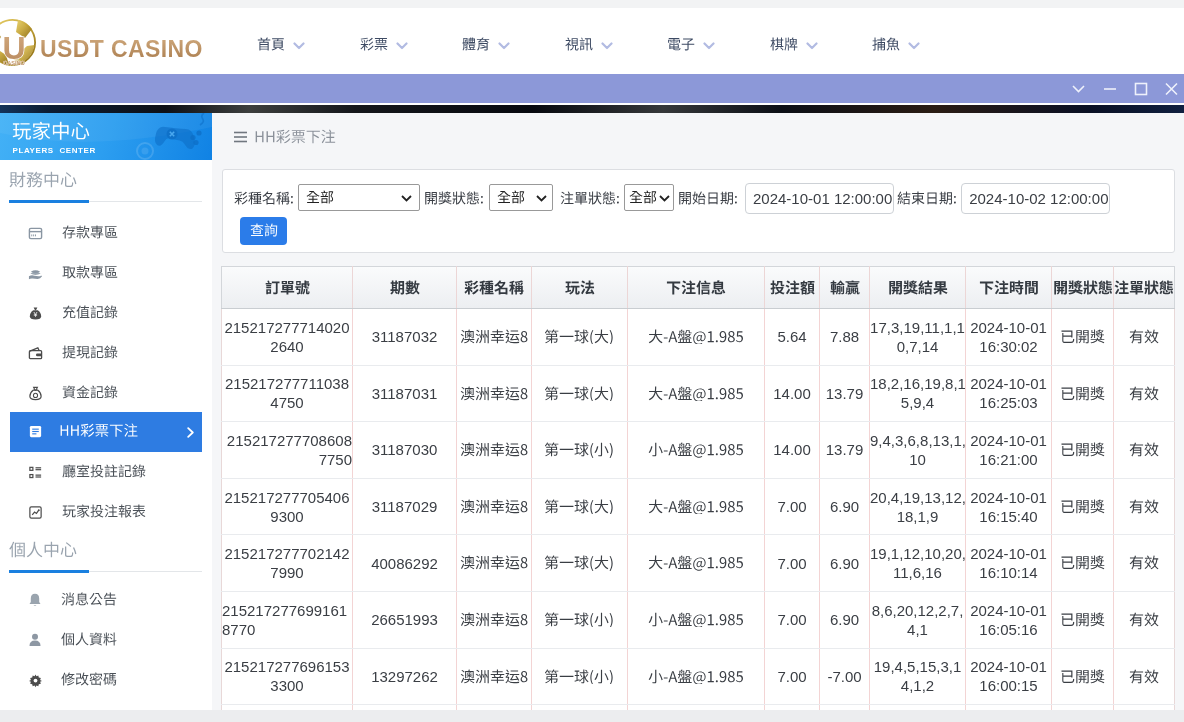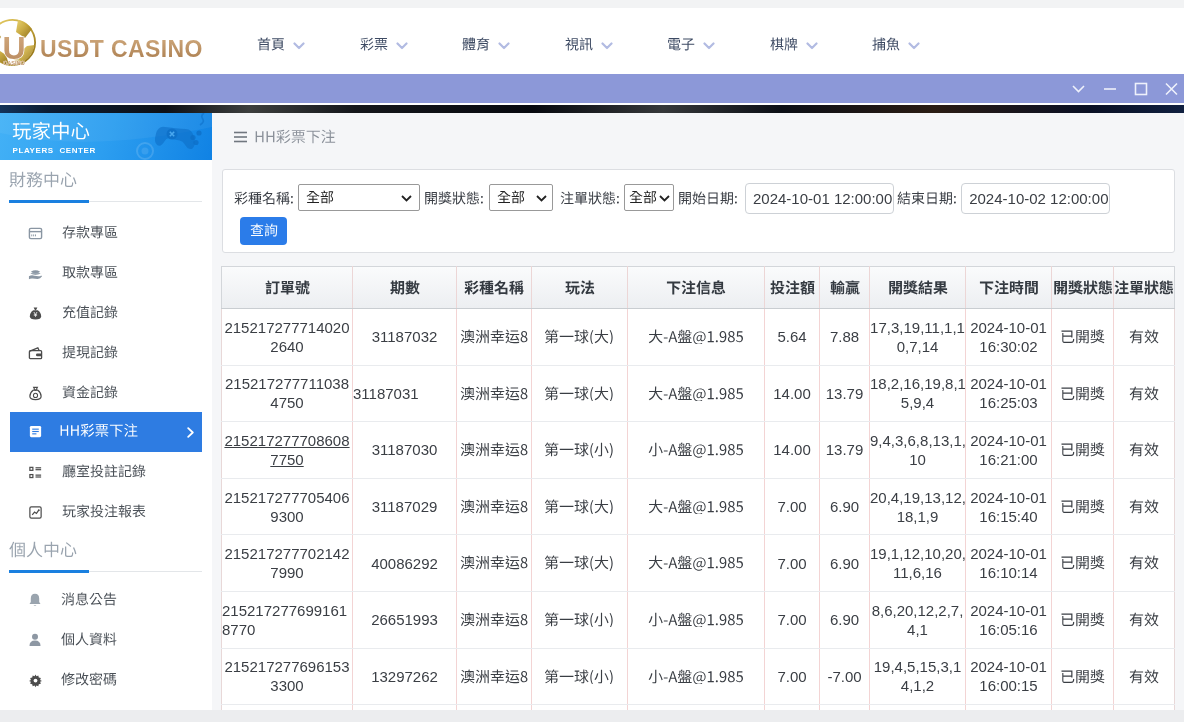--- a/index.html
+++ b/index.html
@@ -441,21 +441,21 @@
             </svg>
           </td>
           <td style="font-size:15px;color:#3a3e44;line-height:19px;text-align:center;vertical-align:middle;border-right:1px solid #e8d8d8;border-bottom:1px solid #e9ebee;">
             <svg style="display:block;margin:0 auto" width="30.0" height="15.4" viewBox="0 -13.20 30.0 15.45">
               <path transform="translate(0,0)" d="M5.9 -12.6C5.7 -12.0 5.5 -11.3 5.2 -10.7H0.9V-9.6H4.7C3.8 -7.7 2.4 -5.9 0.6 -4.7C0.9 -4.4 1.2 -4.0 1.4 -3.8C2.3 -4.4 3.1 -5.2 3.8 -6.1V-3.9C3.8 -2.5 3.7 -0.8 2.4 0.4C2.6 0.6 3.1 1.0 3.2 1.3C4.1 0.4 4.5 -0.7 4.8 -1.8H11.2V-0.2C11.2 0.0 11.1 0.1 10.9 0.1C10.6 0.1 9.7 0.1 8.7 0.1C8.8 0.4 9.0 0.9 9.1 1.2C10.4 1.2 11.2 1.2 11.7 1.0C12.2 0.8 12.3 0.4 12.3 -0.2V-7.9H5.0C5.4 -8.4 5.7 -9.0 6.0 -9.6H14.1V-10.7H6.4C6.6 -11.2 6.8 -11.8 7.0 -12.3ZM11.2 -4.3V-2.8H4.9C4.9 -3.1 4.9 -3.5 4.9 -3.9V-4.3ZM11.2 -5.3H4.9V-6.8H11.2Z M17.5 -9.0C17.1 -7.8 16.3 -6.6 15.5 -5.8C15.8 -5.6 16.2 -5.2 16.3 -5.1C17.1 -6.0 18.0 -7.4 18.5 -8.7ZM20.0 -8.6C20.7 -7.8 21.4 -6.7 21.7 -5.9L22.6 -6.5C22.3 -7.2 21.5 -8.3 20.9 -9.0ZM18.0 -12.2C18.4 -11.7 18.9 -10.9 19.1 -10.4H15.9V-9.4H22.7V-10.4H19.3L20.1 -10.8C19.9 -11.3 19.4 -12.1 18.9 -12.6ZM17.1 -5.4C17.7 -4.8 18.3 -4.1 18.9 -3.4C18.0 -2.0 16.9 -0.8 15.6 0.0C15.8 0.2 16.2 0.6 16.4 0.8C17.6 -0.0 18.7 -1.2 19.6 -2.6C20.2 -1.8 20.8 -1.0 21.1 -0.3L22.0 -1.1C21.6 -1.8 20.9 -2.7 20.2 -3.6C20.6 -4.4 20.9 -5.4 21.2 -6.4L20.2 -6.6C20.0 -5.8 19.7 -5.1 19.4 -4.5C18.9 -5.0 18.4 -5.5 17.9 -6.0ZM24.9 -8.8H27.4C27.1 -6.8 26.6 -5.1 25.9 -3.7C25.3 -4.9 24.8 -6.3 24.5 -7.8ZM24.7 -12.6C24.2 -9.9 23.5 -7.4 22.3 -5.7C22.5 -5.5 22.9 -5.1 23.0 -4.9C23.3 -5.3 23.6 -5.8 23.9 -6.3C24.2 -5.0 24.7 -3.7 25.3 -2.6C24.4 -1.3 23.2 -0.3 21.6 0.4C21.8 0.6 22.2 1.0 22.4 1.2C23.8 0.5 25.0 -0.4 25.8 -1.6C26.6 -0.4 27.6 0.5 28.7 1.2C28.9 0.9 29.2 0.5 29.5 0.3C28.3 -0.3 27.3 -1.3 26.5 -2.6C27.5 -4.3 28.1 -6.3 28.5 -8.8H29.3V-9.9H25.2C25.4 -10.7 25.6 -11.6 25.7 -12.4Z" fill="#3a3e44"></path>
             </svg>
           </td>
         </tr>
         <tr style="height:56.6px">
           <td style="border-left:1px solid #e8d8d8;font-size:15px;color:#3a3e44;line-height:19px;text-align:center;vertical-align:middle;border-right:1px solid #f3d4d4;border-bottom:1px solid #e9ebee;">215217277711038<br>4750</td>
-          <td style="font-size:15px;color:#3a3e44;line-height:19px;text-align:left;vertical-align:middle;border-right:1px solid #f3d4d4;border-bottom:1px solid #e9ebee;">31187031</td>
+          <td style="font-size:15px;color:#3a3e44;line-height:19px;text-align:center;vertical-align:middle;border-right:1px solid #f3d4d4;border-bottom:1px solid #e9ebee;">31187031</td>
           <td style="font-size:15px;color:#3a3e44;line-height:19px;text-align:center;vertical-align:middle;border-right:1px solid #f3d4d4;border-bottom:1px solid #e9ebee;">
             <svg style="display:block;margin:0 auto" width="68.3" height="15.4" viewBox="0 -13.20 68.3 15.45">
               <path transform="translate(0,0)" d="M1.3 -11.6C2.2 -11.1 3.3 -10.3 3.8 -9.7L4.5 -10.5C3.9 -11.1 2.9 -11.8 2.0 -12.3ZM0.6 -7.5C1.4 -7.0 2.5 -6.3 3.1 -5.7L3.7 -6.6C3.2 -7.1 2.1 -7.8 1.2 -8.2ZM0.9 0.1 1.8 0.8C2.6 -0.5 3.4 -2.4 4.1 -3.9L3.2 -4.6C2.5 -2.9 1.6 -1.0 0.9 0.1ZM9.6 -1.3C10.9 -0.5 12.7 0.6 13.5 1.2L14.2 0.4C13.3 -0.2 11.5 -1.3 10.2 -2.0ZM5.0 -11.1V-3.9H6.0V-10.2H12.6V-4.7C12.6 -4.6 12.5 -4.6 12.4 -4.6C12.3 -4.6 12.0 -4.6 11.7 -4.6C11.8 -4.4 12.0 -4.0 12.0 -3.8C12.6 -3.8 13.0 -3.8 13.3 -3.9C13.5 -4.1 13.6 -4.3 13.6 -4.7V-11.1H9.3L9.9 -12.4L8.7 -12.6C8.6 -12.2 8.4 -11.6 8.2 -11.1ZM10.8 -8.9C10.7 -8.5 10.4 -7.9 10.2 -7.6L10.6 -7.4H9.6V-9.0C10.4 -9.1 11.1 -9.2 11.6 -9.4L11.1 -10.0C10.0 -9.7 8.2 -9.5 6.6 -9.4C6.7 -9.2 6.8 -8.9 6.9 -8.8C7.5 -8.8 8.1 -8.8 8.8 -8.9V-7.4H7.9L8.3 -7.6C8.2 -7.9 7.9 -8.4 7.6 -8.7L7.0 -8.5C7.3 -8.1 7.5 -7.7 7.6 -7.4H6.5V-6.7H8.4C7.9 -5.9 7.0 -5.2 6.3 -4.8C6.5 -4.7 6.7 -4.4 6.8 -4.2C7.5 -4.6 8.2 -5.3 8.8 -6.1V-4.3H9.6V-5.9C10.2 -5.4 11.1 -4.8 11.4 -4.5L11.8 -5.2C11.5 -5.5 10.1 -6.4 9.6 -6.6V-6.7H12.0V-7.4H10.8C11.0 -7.7 11.2 -8.1 11.5 -8.6ZM8.7 -4.0C8.7 -3.6 8.6 -3.4 8.5 -3.1H4.2V-2.1H8.2C7.6 -0.9 6.4 -0.1 3.9 0.3C4.1 0.5 4.4 0.9 4.5 1.2C7.4 0.6 8.7 -0.4 9.4 -2.1H14.3V-3.1H9.6C9.7 -3.4 9.8 -3.7 9.8 -4.0Z M21.1 -12.3V-7.0C21.1 -4.3 20.9 -1.6 19.1 0.5C19.4 0.7 19.8 1.0 20.0 1.2C22.0 -1.1 22.2 -4.1 22.2 -7.0V-12.3ZM22.3 -7.9C22.7 -6.8 23.1 -5.4 23.3 -4.5L24.1 -4.8C24.0 -5.7 23.5 -7.1 23.1 -8.1ZM16.2 -11.6C17.1 -11.2 18.1 -10.5 18.6 -10.0L19.3 -10.9C18.8 -11.3 17.7 -12.0 16.9 -12.4ZM15.6 -7.6C16.4 -7.2 17.6 -6.5 18.1 -6.1L18.8 -7.0C18.2 -7.4 17.1 -8.0 16.2 -8.4ZM15.9 0.4 16.9 1.0C17.5 -0.4 18.3 -2.2 18.9 -3.8L18.0 -4.4C17.3 -2.7 16.5 -0.8 15.9 0.4ZM19.1 -7.9C19.5 -6.8 20.0 -5.3 20.1 -4.3L21.0 -4.6C20.9 -5.6 20.4 -7.0 19.9 -8.2ZM27.6 -12.3V-5.0C27.3 -6.0 26.7 -7.3 26.1 -8.4L25.4 -8.1V-12.0H24.4V0.9H25.4V-7.8C26.0 -6.7 26.6 -5.4 26.9 -4.5L27.6 -4.8V1.2H28.7V-12.3Z M31.9 -5.1V-4.1H36.9V-2.4H31.1V-1.3H36.9V1.2H38.0V-1.3H43.9V-2.4H38.0V-4.1H43.2V-5.1H40.4C40.8 -5.7 41.2 -6.3 41.5 -7.0L40.3 -7.3C40.1 -6.6 39.7 -5.8 39.3 -5.1H34.8L35.6 -5.4C35.5 -5.9 35.1 -6.7 34.7 -7.3H44.3V-8.3H38.0V-10.0H42.7V-11.0H38.0V-12.6H36.9V-11.0H32.3V-10.0H36.9V-8.3H30.7V-7.3H34.6L33.6 -7.0C33.9 -6.4 34.3 -5.6 34.5 -5.1Z M50.7 -11.7V-10.7H58.2V-11.7ZM46.2 -12.1C46.9 -11.3 47.7 -10.3 48.0 -9.7L48.9 -10.2C48.5 -10.9 47.8 -11.8 47.1 -12.6ZM50.5 -1.8C51.0 -2.0 51.7 -2.0 57.8 -2.5C58.0 -2.1 58.2 -1.6 58.3 -1.3L59.3 -1.8C58.8 -3.1 57.6 -4.9 56.4 -6.3L55.5 -5.8C56.1 -5.1 56.7 -4.2 57.2 -3.4L51.8 -3.0C52.6 -4.2 53.4 -5.7 54.0 -7.2H59.3V-8.2H49.8V-7.2H52.8C52.2 -5.6 51.3 -4.1 51.0 -3.7C50.7 -3.2 50.4 -2.9 50.2 -2.8C50.3 -2.5 50.5 -2.0 50.5 -1.8ZM45.9 -4.3C46.1 -4.4 46.5 -4.5 46.8 -4.5H48.1C47.7 -2.2 46.8 -0.5 45.5 0.5C45.7 0.6 46.1 1.0 46.2 1.2C47.0 0.7 47.6 -0.1 48.1 -1.1C49.2 0.6 51.1 1.0 54.1 1.0C55.8 1.0 57.7 0.9 59.1 0.8C59.1 0.5 59.3 -0.0 59.5 -0.3C57.9 -0.1 55.7 -0.1 54.2 -0.1C51.4 -0.1 49.5 -0.3 48.5 -2.0C48.8 -2.9 49.1 -4.0 49.3 -5.2L48.7 -5.4L48.5 -5.4H47.1C47.9 -6.4 48.9 -8.0 49.4 -8.9L48.7 -9.2L48.5 -9.1H45.8V-8.2H47.8C47.3 -7.3 46.5 -6.1 46.2 -5.7C46.0 -5.5 45.8 -5.4 45.5 -5.3C45.7 -5.1 45.9 -4.5 45.9 -4.3Z M64.2 0.2C66.3 0.2 67.6 -1.1 67.6 -2.6C67.6 -4.2 66.8 -5.0 65.8 -5.5V-5.6C66.4 -6.1 67.2 -7.1 67.2 -8.3C67.2 -10.0 66.1 -11.2 64.2 -11.2C62.5 -11.2 61.2 -10.0 61.2 -8.4C61.2 -7.2 61.9 -6.4 62.7 -5.8V-5.8C61.7 -5.2 60.7 -4.2 60.7 -2.7C60.7 -1.0 62.2 0.2 64.2 0.2ZM65.0 -6.0C63.6 -6.5 62.5 -7.1 62.5 -8.4C62.5 -9.4 63.2 -10.1 64.2 -10.1C65.4 -10.1 66.1 -9.3 66.1 -8.2C66.1 -7.4 65.7 -6.6 65.0 -6.0ZM64.2 -0.8C62.9 -0.8 61.9 -1.7 61.9 -2.9C61.9 -3.9 62.5 -4.8 63.4 -5.3C65.0 -4.7 66.3 -4.2 66.3 -2.7C66.3 -1.6 65.5 -0.8 64.2 -0.8Z" fill="#3a3e44"></path>
             </svg>
           </td>
           <td style="font-size:15px;color:#3a3e44;line-height:19px;text-align:center;vertical-align:middle;border-right:1px solid #f3d4d4;border-bottom:1px solid #e9ebee;">
             <svg style="display:block;margin:0 auto" width="70.1" height="15.4" viewBox="0 -13.20 70.1 15.45">
               <path transform="translate(0,0)" d="M2.5 -6.0C2.4 -4.9 2.2 -3.6 2.0 -2.7H6.0C4.7 -1.4 2.8 -0.3 1.1 0.3C1.3 0.5 1.6 0.9 1.8 1.2C3.6 0.5 5.5 -0.8 6.9 -2.3V1.2H8.0V-2.7H12.3C12.2 -1.3 12.0 -0.8 11.8 -0.5C11.7 -0.4 11.5 -0.4 11.2 -0.4C11.0 -0.4 10.3 -0.4 9.5 -0.5C9.7 -0.2 9.8 0.2 9.9 0.5C10.6 0.6 11.4 0.6 11.7 0.6C12.2 0.5 12.4 0.4 12.7 0.2C13.1 -0.2 13.3 -1.1 13.5 -3.2C13.5 -3.4 13.5 -3.7 13.5 -3.7H8.0V-5.1H13.0V-8.4H2.0V-7.4H6.9V-6.0ZM3.5 -5.1H6.9V-3.7H3.3ZM8.0 -7.4H11.9V-6.0H8.0ZM3.7 -10.2C4.2 -9.7 4.9 -9.0 5.2 -8.6L5.9 -9.3C5.6 -9.6 5.1 -10.2 4.6 -10.6H7.4V-11.5H3.5C3.7 -11.8 3.8 -12.1 3.9 -12.4L2.9 -12.7C2.4 -11.5 1.6 -10.2 0.7 -9.4C0.9 -9.2 1.3 -8.8 1.5 -8.7C2.0 -9.2 2.5 -9.9 3.0 -10.6H4.3ZM10.3 -10.1C10.8 -9.6 11.5 -9.0 11.8 -8.6L12.6 -9.3C12.2 -9.6 11.6 -10.2 11.1 -10.6H14.3V-11.5H9.8C9.9 -11.8 10.0 -12.1 10.2 -12.4L9.1 -12.7C8.7 -11.6 8.1 -10.6 7.2 -9.9C7.5 -9.8 7.9 -9.4 8.1 -9.2C8.5 -9.6 8.9 -10.1 9.2 -10.6H10.9Z M15.7 -6.5V-5.2H29.4V-6.5Z M35.9 -7.6C36.5 -6.7 37.2 -5.5 37.5 -4.8L38.4 -5.2C38.1 -6.0 37.4 -7.1 36.8 -8.0ZM41.1 -11.8C41.8 -11.4 42.6 -10.7 42.9 -10.2L43.6 -10.9C43.2 -11.3 42.5 -12.0 41.8 -12.4ZM43.2 -8.1C42.7 -7.2 41.9 -6.1 41.2 -5.2C40.8 -6.1 40.6 -7.2 40.4 -8.4V-9.0H44.4V-10.0H40.4V-12.6H39.3V-10.0H35.7V-9.0H39.3V-5.0C37.8 -3.6 36.1 -2.1 35.1 -1.3L35.8 -0.3C36.8 -1.3 38.1 -2.5 39.3 -3.8V-0.2C39.3 0.1 39.2 0.1 39.0 0.1C38.8 0.1 38.0 0.1 37.1 0.1C37.3 0.4 37.5 0.9 37.5 1.2C38.7 1.2 39.4 1.2 39.8 1.0C40.2 0.8 40.4 0.5 40.4 -0.2V-4.4C41.1 -2.5 42.2 -1.1 43.9 0.1C44.1 -0.2 44.4 -0.5 44.6 -0.7C43.2 -1.7 42.2 -2.9 41.5 -4.3C42.4 -5.2 43.4 -6.5 44.2 -7.6ZM30.5 -1.5 30.8 -0.4C32.1 -0.8 33.9 -1.4 35.6 -1.9L35.4 -2.9L33.6 -2.4V-6.2H35.1V-7.2H33.6V-10.5H35.3V-11.6H30.7V-10.5H32.5V-7.2H30.8V-6.2H32.5V-2.0Z M48.6 2.9 49.4 2.6C48.1 0.4 47.5 -2.1 47.5 -4.7C47.5 -7.2 48.1 -9.7 49.4 -11.9L48.6 -12.3C47.2 -10.0 46.4 -7.6 46.4 -4.7C46.4 -1.7 47.2 0.7 48.6 2.9Z M57.0 -12.6C57.0 -11.4 57.0 -9.9 56.8 -8.3H51.0V-7.1H56.6C56.0 -4.3 54.5 -1.4 50.7 0.2C51.0 0.5 51.4 0.9 51.6 1.2C55.2 -0.5 56.9 -3.4 57.6 -6.3C58.8 -2.9 60.7 -0.2 63.6 1.2C63.8 0.8 64.2 0.4 64.4 0.1C61.5 -1.1 59.6 -3.8 58.5 -7.1H64.2V-8.3H58.0C58.2 -9.9 58.2 -11.4 58.2 -12.6Z M66.6 2.9C67.9 0.7 68.8 -1.7 68.8 -4.7C68.8 -7.6 67.9 -10.0 66.6 -12.3L65.7 -11.9C67.0 -9.7 67.6 -7.2 67.6 -4.7C67.6 -2.1 67.0 0.4 65.7 2.6Z" fill="#3a3e44"></path>
             </svg>
           </td>
@@ -473,21 +473,21 @@
               <path transform="translate(0,0)" d="M1.4 -11.7V-10.5H11.2V-6.6H3.3V-9.1H2.2V-1.5C2.2 0.3 3.0 0.8 5.4 0.8C6.0 0.8 10.4 0.8 11.0 0.8C13.5 0.8 14.0 -0.0 14.3 -2.8C13.9 -2.9 13.4 -3.1 13.1 -3.3C12.9 -0.9 12.7 -0.3 11.0 -0.3C10.0 -0.3 6.1 -0.3 5.3 -0.3C3.7 -0.3 3.3 -0.6 3.3 -1.5V-5.5H11.2V-4.7H12.4V-11.7Z M23.5 -5.0V-3.4H21.4V-5.0ZM18.5 -3.4V-2.4H20.4C20.3 -1.6 19.8 -0.3 18.6 0.4C18.8 0.6 19.2 0.9 19.3 1.1C20.8 0.2 21.3 -1.4 21.4 -2.4H23.5V0.9H24.5V-2.4H26.5V-3.4H24.5V-5.0H26.2V-6.0H18.8V-5.0H20.4V-3.4ZM20.7 -9.1V-7.8H17.4V-9.1ZM20.7 -9.9H17.4V-11.1H20.7ZM27.6 -9.1V-7.8H24.2V-9.1ZM27.6 -9.9H24.2V-11.1H27.6ZM28.2 -12.0H23.1V-6.9H27.6V-0.3C27.6 -0.0 27.6 0.0 27.3 0.1C27.1 0.1 26.3 0.1 25.5 0.0C25.6 0.3 25.8 0.9 25.8 1.2C27.0 1.2 27.7 1.2 28.2 1.0C28.6 0.8 28.7 0.4 28.7 -0.3V-12.0ZM16.3 -12.0V1.2H17.4V-6.9H21.8V-12.0Z M36.1 -9.9 36.2 -9.2C36.9 -9.3 37.8 -9.3 38.7 -9.4L38.7 -10.0C37.7 -10.0 36.8 -9.9 36.1 -9.9ZM37.9 -1.4C39.9 -0.6 42.6 0.5 43.9 1.2L44.4 0.3C43.1 -0.4 40.5 -1.4 38.7 -2.1H44.4V-3.0H41.5L41.9 -3.3C41.6 -3.6 41.0 -4.1 40.5 -4.4C41.0 -4.4 41.4 -4.4 41.7 -4.5C42.1 -4.7 42.2 -4.9 42.2 -5.4V-7.0H44.1V-7.8H42.2V-8.9H41.1V-7.8H35.7V-7.0H37.5L36.8 -6.5C37.5 -6.1 38.2 -5.5 38.5 -5.0L39.2 -5.6C38.9 -6.1 38.2 -6.6 37.6 -7.0H41.1V-5.5C41.1 -5.3 41.1 -5.3 40.9 -5.2C40.7 -5.2 40.1 -5.2 39.4 -5.3C39.6 -5.0 39.7 -4.7 39.8 -4.4H40.3L39.8 -4.0C40.2 -3.7 40.7 -3.3 41.1 -3.0H38.0C38.0 -3.2 38.0 -3.4 38.0 -3.6V-4.5H36.9V-3.6C36.9 -3.4 36.9 -3.2 36.8 -3.0H30.7V-2.1H36.3C35.6 -1.2 34.0 -0.3 30.6 0.3C30.8 0.6 31.1 1.0 31.2 1.2C35.5 0.5 37.1 -0.8 37.7 -2.1H38.4ZM31.5 -12.2V-9.2H34.1V-8.0H30.8V-7.1H31.8V-6.9C31.8 -6.3 31.6 -5.2 30.7 -4.4C31.0 -4.3 31.4 -4.1 31.6 -3.9C32.6 -4.8 32.9 -6.1 32.9 -6.9V-7.1H34.1V-4.1H35.1V-12.6H34.1V-10.0H32.4V-12.2ZM39.8 -12.6C39.0 -12.0 37.6 -11.3 35.8 -10.8C35.9 -10.7 36.2 -10.4 36.4 -10.2C37.1 -10.4 37.8 -10.7 38.4 -10.9C38.9 -10.5 39.5 -10.0 39.8 -9.5C38.6 -9.0 37.1 -8.7 35.6 -8.5C35.8 -8.3 36.0 -8.0 36.1 -7.8C39.2 -8.2 42.3 -9.2 43.6 -11.5L43.0 -11.9L42.8 -11.8H40.0C40.3 -12.0 40.6 -12.2 40.8 -12.4ZM40.6 -9.9C40.2 -10.3 39.7 -10.7 39.2 -11.1H42.2C41.8 -10.6 41.2 -10.2 40.6 -9.9Z" fill="#3a3e44"></path>
             </svg>
           </td>
           <td style="font-size:15px;color:#3a3e44;line-height:19px;text-align:center;vertical-align:middle;border-right:1px solid #e8d8d8;border-bottom:1px solid #e9ebee;">
             <svg style="display:block;margin:0 auto" width="30.0" height="15.4" viewBox="0 -13.20 30.0 15.45">
               <path transform="translate(0,0)" d="M5.9 -12.6C5.7 -12.0 5.5 -11.3 5.2 -10.7H0.9V-9.6H4.7C3.8 -7.7 2.4 -5.9 0.6 -4.7C0.9 -4.4 1.2 -4.0 1.4 -3.8C2.3 -4.4 3.1 -5.2 3.8 -6.1V-3.9C3.8 -2.5 3.7 -0.8 2.4 0.4C2.6 0.6 3.1 1.0 3.2 1.3C4.1 0.4 4.5 -0.7 4.8 -1.8H11.2V-0.2C11.2 0.0 11.1 0.1 10.9 0.1C10.6 0.1 9.7 0.1 8.7 0.1C8.8 0.4 9.0 0.9 9.1 1.2C10.4 1.2 11.2 1.2 11.7 1.0C12.2 0.8 12.3 0.4 12.3 -0.2V-7.9H5.0C5.4 -8.4 5.7 -9.0 6.0 -9.6H14.1V-10.7H6.4C6.6 -11.2 6.8 -11.8 7.0 -12.3ZM11.2 -4.3V-2.8H4.9C4.9 -3.1 4.9 -3.5 4.9 -3.9V-4.3ZM11.2 -5.3H4.9V-6.8H11.2Z M17.5 -9.0C17.1 -7.8 16.3 -6.6 15.5 -5.8C15.8 -5.6 16.2 -5.2 16.3 -5.1C17.1 -6.0 18.0 -7.4 18.5 -8.7ZM20.0 -8.6C20.7 -7.8 21.4 -6.7 21.7 -5.9L22.6 -6.5C22.3 -7.2 21.5 -8.3 20.9 -9.0ZM18.0 -12.2C18.4 -11.7 18.9 -10.9 19.1 -10.4H15.9V-9.4H22.7V-10.4H19.3L20.1 -10.8C19.9 -11.3 19.4 -12.1 18.9 -12.6ZM17.1 -5.4C17.7 -4.8 18.3 -4.1 18.9 -3.4C18.0 -2.0 16.9 -0.8 15.6 0.0C15.8 0.2 16.2 0.6 16.4 0.8C17.6 -0.0 18.7 -1.2 19.6 -2.6C20.2 -1.8 20.8 -1.0 21.1 -0.3L22.0 -1.1C21.6 -1.8 20.9 -2.7 20.2 -3.6C20.6 -4.4 20.9 -5.4 21.2 -6.4L20.2 -6.6C20.0 -5.8 19.7 -5.1 19.4 -4.5C18.9 -5.0 18.4 -5.5 17.9 -6.0ZM24.9 -8.8H27.4C27.1 -6.8 26.6 -5.1 25.9 -3.7C25.3 -4.9 24.8 -6.3 24.5 -7.8ZM24.7 -12.6C24.2 -9.9 23.5 -7.4 22.3 -5.7C22.5 -5.5 22.9 -5.1 23.0 -4.9C23.3 -5.3 23.6 -5.8 23.9 -6.3C24.2 -5.0 24.7 -3.7 25.3 -2.6C24.4 -1.3 23.2 -0.3 21.6 0.4C21.8 0.6 22.2 1.0 22.4 1.2C23.8 0.5 25.0 -0.4 25.8 -1.6C26.6 -0.4 27.6 0.5 28.7 1.2C28.9 0.9 29.2 0.5 29.5 0.3C28.3 -0.3 27.3 -1.3 26.5 -2.6C27.5 -4.3 28.1 -6.3 28.5 -8.8H29.3V-9.9H25.2C25.4 -10.7 25.6 -11.6 25.7 -12.4Z" fill="#3a3e44"></path>
             </svg>
           </td>
         </tr>
         <tr style="height:56.6px">
-          <td style="border-left:1px solid #e8d8d8;font-size:15px;color:#3a3e44;line-height:19px;text-align:center;vertical-align:middle;border-right:1px solid #f3d4d4;border-bottom:1px solid #e9ebee;text-decoration:underline;">215217277708608<br>7750</td>
+          <td style="border-left:1px solid #e8d8d8;font-size:15px;color:#3a3e44;line-height:19px;text-align:right;vertical-align:middle;border-right:1px solid #f3d4d4;border-bottom:1px solid #e9ebee;">215217277708608<br>7750</td>
           <td style="font-size:15px;color:#3a3e44;line-height:19px;text-align:center;vertical-align:middle;border-right:1px solid #f3d4d4;border-bottom:1px solid #e9ebee;">31187030</td>
           <td style="font-size:15px;color:#3a3e44;line-height:19px;text-align:center;vertical-align:middle;border-right:1px solid #f3d4d4;border-bottom:1px solid #e9ebee;">
             <svg style="display:block;margin:0 auto" width="68.3" height="15.4" viewBox="0 -13.20 68.3 15.45">
               <path transform="translate(0,0)" d="M1.3 -11.6C2.2 -11.1 3.3 -10.3 3.8 -9.7L4.5 -10.5C3.9 -11.1 2.9 -11.8 2.0 -12.3ZM0.6 -7.5C1.4 -7.0 2.5 -6.3 3.1 -5.7L3.7 -6.6C3.2 -7.1 2.1 -7.8 1.2 -8.2ZM0.9 0.1 1.8 0.8C2.6 -0.5 3.4 -2.4 4.1 -3.9L3.2 -4.6C2.5 -2.9 1.6 -1.0 0.9 0.1ZM9.6 -1.3C10.9 -0.5 12.7 0.6 13.5 1.2L14.2 0.4C13.3 -0.2 11.5 -1.3 10.2 -2.0ZM5.0 -11.1V-3.9H6.0V-10.2H12.6V-4.7C12.6 -4.6 12.5 -4.6 12.4 -4.6C12.3 -4.6 12.0 -4.6 11.7 -4.6C11.8 -4.4 12.0 -4.0 12.0 -3.8C12.6 -3.8 13.0 -3.8 13.3 -3.9C13.5 -4.1 13.6 -4.3 13.6 -4.7V-11.1H9.3L9.9 -12.4L8.7 -12.6C8.6 -12.2 8.4 -11.6 8.2 -11.1ZM10.8 -8.9C10.7 -8.5 10.4 -7.9 10.2 -7.6L10.6 -7.4H9.6V-9.0C10.4 -9.1 11.1 -9.2 11.6 -9.4L11.1 -10.0C10.0 -9.7 8.2 -9.5 6.6 -9.4C6.7 -9.2 6.8 -8.9 6.9 -8.8C7.5 -8.8 8.1 -8.8 8.8 -8.9V-7.4H7.9L8.3 -7.6C8.2 -7.9 7.9 -8.4 7.6 -8.7L7.0 -8.5C7.3 -8.1 7.5 -7.7 7.6 -7.4H6.5V-6.7H8.4C7.9 -5.9 7.0 -5.2 6.3 -4.8C6.5 -4.7 6.7 -4.4 6.8 -4.2C7.5 -4.6 8.2 -5.3 8.8 -6.1V-4.3H9.6V-5.9C10.2 -5.4 11.1 -4.8 11.4 -4.5L11.8 -5.2C11.5 -5.5 10.1 -6.4 9.6 -6.6V-6.7H12.0V-7.4H10.8C11.0 -7.7 11.2 -8.1 11.5 -8.6ZM8.7 -4.0C8.7 -3.6 8.6 -3.4 8.5 -3.1H4.2V-2.1H8.2C7.6 -0.9 6.4 -0.1 3.9 0.3C4.1 0.5 4.4 0.9 4.5 1.2C7.4 0.6 8.7 -0.4 9.4 -2.1H14.3V-3.1H9.6C9.7 -3.4 9.8 -3.7 9.8 -4.0Z M21.1 -12.3V-7.0C21.1 -4.3 20.9 -1.6 19.1 0.5C19.4 0.7 19.8 1.0 20.0 1.2C22.0 -1.1 22.2 -4.1 22.2 -7.0V-12.3ZM22.3 -7.9C22.7 -6.8 23.1 -5.4 23.3 -4.5L24.1 -4.8C24.0 -5.7 23.5 -7.1 23.1 -8.1ZM16.2 -11.6C17.1 -11.2 18.1 -10.5 18.6 -10.0L19.3 -10.9C18.8 -11.3 17.7 -12.0 16.9 -12.4ZM15.6 -7.6C16.4 -7.2 17.6 -6.5 18.1 -6.1L18.8 -7.0C18.2 -7.4 17.1 -8.0 16.2 -8.4ZM15.9 0.4 16.9 1.0C17.5 -0.4 18.3 -2.2 18.9 -3.8L18.0 -4.4C17.3 -2.7 16.5 -0.8 15.9 0.4ZM19.1 -7.9C19.5 -6.8 20.0 -5.3 20.1 -4.3L21.0 -4.6C20.9 -5.6 20.4 -7.0 19.9 -8.2ZM27.6 -12.3V-5.0C27.3 -6.0 26.7 -7.3 26.1 -8.4L25.4 -8.1V-12.0H24.4V0.9H25.4V-7.8C26.0 -6.7 26.6 -5.4 26.9 -4.5L27.6 -4.8V1.2H28.7V-12.3Z M31.9 -5.1V-4.1H36.9V-2.4H31.1V-1.3H36.9V1.2H38.0V-1.3H43.9V-2.4H38.0V-4.1H43.2V-5.1H40.4C40.8 -5.7 41.2 -6.3 41.5 -7.0L40.3 -7.3C40.1 -6.6 39.7 -5.8 39.3 -5.1H34.8L35.6 -5.4C35.5 -5.9 35.1 -6.7 34.7 -7.3H44.3V-8.3H38.0V-10.0H42.7V-11.0H38.0V-12.6H36.9V-11.0H32.3V-10.0H36.9V-8.3H30.7V-7.3H34.6L33.6 -7.0C33.9 -6.4 34.3 -5.6 34.5 -5.1Z M50.7 -11.7V-10.7H58.2V-11.7ZM46.2 -12.1C46.9 -11.3 47.7 -10.3 48.0 -9.7L48.9 -10.2C48.5 -10.9 47.8 -11.8 47.1 -12.6ZM50.5 -1.8C51.0 -2.0 51.7 -2.0 57.8 -2.5C58.0 -2.1 58.2 -1.6 58.3 -1.3L59.3 -1.8C58.8 -3.1 57.6 -4.9 56.4 -6.3L55.5 -5.8C56.1 -5.1 56.7 -4.2 57.2 -3.4L51.8 -3.0C52.6 -4.2 53.4 -5.7 54.0 -7.2H59.3V-8.2H49.8V-7.2H52.8C52.2 -5.6 51.3 -4.1 51.0 -3.7C50.7 -3.2 50.4 -2.9 50.2 -2.8C50.3 -2.5 50.5 -2.0 50.5 -1.8ZM45.9 -4.3C46.1 -4.4 46.5 -4.5 46.8 -4.5H48.1C47.7 -2.2 46.8 -0.5 45.5 0.5C45.7 0.6 46.1 1.0 46.2 1.2C47.0 0.7 47.6 -0.1 48.1 -1.1C49.2 0.6 51.1 1.0 54.1 1.0C55.8 1.0 57.7 0.9 59.1 0.8C59.1 0.5 59.3 -0.0 59.5 -0.3C57.9 -0.1 55.7 -0.1 54.2 -0.1C51.4 -0.1 49.5 -0.3 48.5 -2.0C48.8 -2.9 49.1 -4.0 49.3 -5.2L48.7 -5.4L48.5 -5.4H47.1C47.9 -6.4 48.9 -8.0 49.4 -8.9L48.7 -9.2L48.5 -9.1H45.8V-8.2H47.8C47.3 -7.3 46.5 -6.1 46.2 -5.7C46.0 -5.5 45.8 -5.4 45.5 -5.3C45.7 -5.1 45.9 -4.5 45.9 -4.3Z M64.2 0.2C66.3 0.2 67.6 -1.1 67.6 -2.6C67.6 -4.2 66.8 -5.0 65.8 -5.5V-5.6C66.4 -6.1 67.2 -7.1 67.2 -8.3C67.2 -10.0 66.1 -11.2 64.2 -11.2C62.5 -11.2 61.2 -10.0 61.2 -8.4C61.2 -7.2 61.9 -6.4 62.7 -5.8V-5.8C61.7 -5.2 60.7 -4.2 60.7 -2.7C60.7 -1.0 62.2 0.2 64.2 0.2ZM65.0 -6.0C63.6 -6.5 62.5 -7.1 62.5 -8.4C62.5 -9.4 63.2 -10.1 64.2 -10.1C65.4 -10.1 66.1 -9.3 66.1 -8.2C66.1 -7.4 65.7 -6.6 65.0 -6.0ZM64.2 -0.8C62.9 -0.8 61.9 -1.7 61.9 -2.9C61.9 -3.9 62.5 -4.8 63.4 -5.3C65.0 -4.7 66.3 -4.2 66.3 -2.7C66.3 -1.6 65.5 -0.8 64.2 -0.8Z" fill="#3a3e44"></path>
             </svg>
           </td>
           <td style="font-size:15px;color:#3a3e44;line-height:19px;text-align:center;vertical-align:middle;border-right:1px solid #f3d4d4;border-bottom:1px solid #e9ebee;">
             <svg style="display:block;margin:0 auto" width="70.1" height="15.4" viewBox="0 -13.20 70.1 15.45">
               <path transform="translate(0,0)" d="M2.5 -6.0C2.4 -4.9 2.2 -3.6 2.0 -2.7H6.0C4.7 -1.4 2.8 -0.3 1.1 0.3C1.3 0.5 1.6 0.9 1.8 1.2C3.6 0.5 5.5 -0.8 6.9 -2.3V1.2H8.0V-2.7H12.3C12.2 -1.3 12.0 -0.8 11.8 -0.5C11.7 -0.4 11.5 -0.4 11.2 -0.4C11.0 -0.4 10.3 -0.4 9.5 -0.5C9.7 -0.2 9.8 0.2 9.9 0.5C10.6 0.6 11.4 0.6 11.7 0.6C12.2 0.5 12.4 0.4 12.7 0.2C13.1 -0.2 13.3 -1.1 13.5 -3.2C13.5 -3.4 13.5 -3.7 13.5 -3.7H8.0V-5.1H13.0V-8.4H2.0V-7.4H6.9V-6.0ZM3.5 -5.1H6.9V-3.7H3.3ZM8.0 -7.4H11.9V-6.0H8.0ZM3.7 -10.2C4.2 -9.7 4.9 -9.0 5.2 -8.6L5.9 -9.3C5.6 -9.6 5.1 -10.2 4.6 -10.6H7.4V-11.5H3.5C3.7 -11.8 3.8 -12.1 3.9 -12.4L2.9 -12.7C2.4 -11.5 1.6 -10.2 0.7 -9.4C0.9 -9.2 1.3 -8.8 1.5 -8.7C2.0 -9.2 2.5 -9.9 3.0 -10.6H4.3ZM10.3 -10.1C10.8 -9.6 11.5 -9.0 11.8 -8.6L12.6 -9.3C12.2 -9.6 11.6 -10.2 11.1 -10.6H14.3V-11.5H9.8C9.9 -11.8 10.0 -12.1 10.2 -12.4L9.1 -12.7C8.7 -11.6 8.1 -10.6 7.2 -9.9C7.5 -9.8 7.9 -9.4 8.1 -9.2C8.5 -9.6 8.9 -10.1 9.2 -10.6H10.9Z M15.7 -6.5V-5.2H29.4V-6.5Z M35.9 -7.6C36.5 -6.7 37.2 -5.5 37.5 -4.8L38.4 -5.2C38.1 -6.0 37.4 -7.1 36.8 -8.0ZM41.1 -11.8C41.8 -11.4 42.6 -10.7 42.9 -10.2L43.6 -10.9C43.2 -11.3 42.5 -12.0 41.8 -12.4ZM43.2 -8.1C42.7 -7.2 41.9 -6.1 41.2 -5.2C40.8 -6.1 40.6 -7.2 40.4 -8.4V-9.0H44.4V-10.0H40.4V-12.6H39.3V-10.0H35.7V-9.0H39.3V-5.0C37.8 -3.6 36.1 -2.1 35.1 -1.3L35.8 -0.3C36.8 -1.3 38.1 -2.5 39.3 -3.8V-0.2C39.3 0.1 39.2 0.1 39.0 0.1C38.8 0.1 38.0 0.1 37.1 0.1C37.3 0.4 37.5 0.9 37.5 1.2C38.7 1.2 39.4 1.2 39.8 1.0C40.2 0.8 40.4 0.5 40.4 -0.2V-4.4C41.1 -2.5 42.2 -1.1 43.9 0.1C44.1 -0.2 44.4 -0.5 44.6 -0.7C43.2 -1.7 42.2 -2.9 41.5 -4.3C42.4 -5.2 43.4 -6.5 44.2 -7.6ZM30.5 -1.5 30.8 -0.4C32.1 -0.8 33.9 -1.4 35.6 -1.9L35.4 -2.9L33.6 -2.4V-6.2H35.1V-7.2H33.6V-10.5H35.3V-11.6H30.7V-10.5H32.5V-7.2H30.8V-6.2H32.5V-2.0Z M48.6 2.9 49.4 2.6C48.1 0.4 47.5 -2.1 47.5 -4.7C47.5 -7.2 48.1 -9.7 49.4 -11.9L48.6 -12.3C47.2 -10.0 46.4 -7.6 46.4 -4.7C46.4 -1.7 47.2 0.7 48.6 2.9Z M57.0 -12.4V-0.4C57.0 -0.1 56.9 0.0 56.6 0.0C56.3 0.1 55.2 0.1 54.1 0.0C54.3 0.3 54.5 0.9 54.6 1.2C56.0 1.2 56.9 1.2 57.5 1.0C58.0 0.8 58.2 0.5 58.2 -0.4V-12.4ZM60.6 -8.6C61.9 -6.4 63.1 -3.6 63.5 -1.8L64.7 -2.3C64.3 -4.1 63.0 -6.9 61.7 -9.0ZM53.1 -8.9C52.7 -6.9 51.9 -4.3 50.5 -2.7C50.9 -2.5 51.4 -2.3 51.6 -2.1C53.0 -3.7 53.9 -6.5 54.4 -8.7Z M66.6 2.9C67.9 0.7 68.8 -1.7 68.8 -4.7C68.8 -7.6 67.9 -10.0 66.6 -12.3L65.7 -11.9C67.0 -9.7 67.6 -7.2 67.6 -4.7C67.6 -2.1 67.0 0.4 65.7 2.6Z" fill="#3a3e44"></path>
             </svg>

